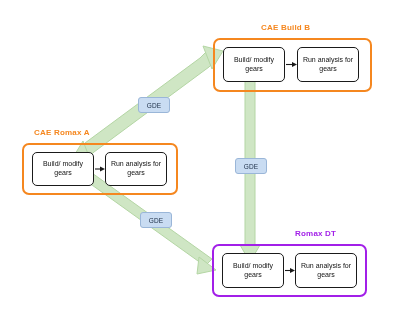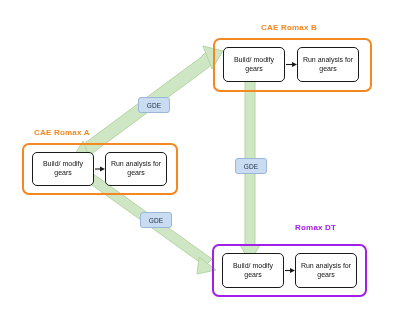--- a/index.html
+++ b/index.html
@@ -67,21 +67,21 @@
     font-size: 6.5px;
     color: #20324a;
     letter-spacing: 0.2px;
   }
   
   #grp-cae-a { left: 22px; top: 143px; width: 156px; height: 52px; border: 2px solid #f5871f; }
   #ttl-cae-a { left: 34px; top: 128px; color: #f5871f; }
   #grp-cae-b { left: 213px; top: 38px; width: 159px; height: 54px; border: 2px solid #f5871f; }
   #ttl-cae-b { left: 261px; top: 23px; color: #f5871f; }
   #grp-romax  { left: 212px; top: 244px; width: 155px; height: 53px; border: 2px solid #a21fe8; }
-  #ttl-romax  { left: 267px; top: 223px; color: #a21fe8; padding-left: 28px; }
+  #ttl-romax  { left: 267px; top: 229px; color: #a21fe8; padding-left: 28px; }
 
   
   #node-a-build { left: 32px; top: 152px; width: 62px; height: 34px; }
   #node-a-run   { left: 105px; top: 152px; width: 62px; height: 34px; }
   
   #node-b-build { left: 223px; top: 47px; width: 62px; height: 35px; }
   #node-b-run   { left: 297px; top: 47px; width: 62px; height: 35px; }
   
   #node-r-build { left: 222px; top: 253px; width: 62px; height: 35px; }
   #node-r-run   { left: 295px; top: 253px; width: 62px; height: 35px; }
@@ -131,21 +131,21 @@
       <polygon points="295,270.5 290,268.1 290,272.9" fill="#1a1a1a"></polygon>
     </g>
   </svg>
 
   <div class="group" id="grp-cae-a"></div>
   <div class="group-title" id="ttl-cae-a">CAE Romax A</div>
   <div class="node" id="node-a-build">Build/ modify gears</div>
   <div class="node" id="node-a-run">Run analysis for gears</div>
 
   <div class="group" id="grp-cae-b"></div>
-  <div class="group-title" id="ttl-cae-b">CAE Romax B</div>
+  <div class="group-title" id="ttl-cae-b">CAE Build B</div>
   <div class="node" id="node-b-build">Build/ modify gears</div>
   <div class="node" id="node-b-run">Run analysis for gears</div>
 
   <div class="group" id="grp-romax"></div>
   <div class="group-title" id="ttl-romax">Romax DT</div>
   <div class="node" id="node-r-build">Build/ modify gears</div>
   <div class="node" id="node-r-run">Run analysis for gears</div>
 
   <div class="gde" id="gde-ab">GDE</div>
   <div class="gde" id="gde-br">GDE</div>

